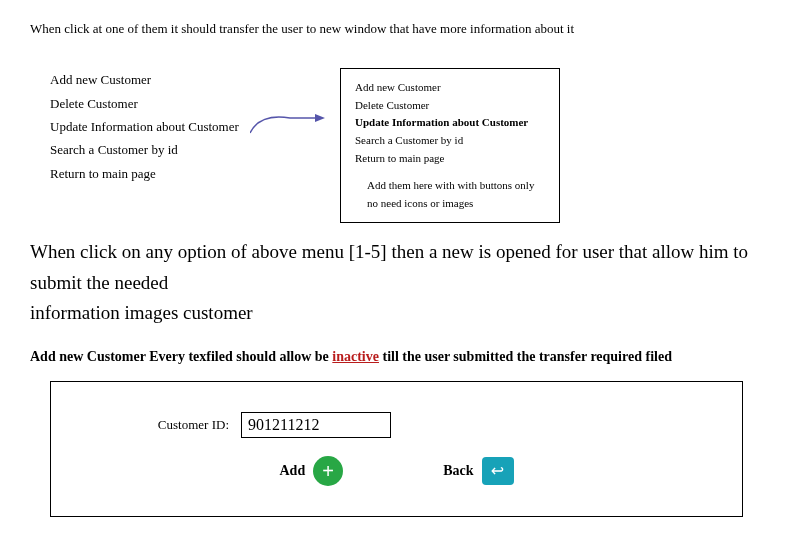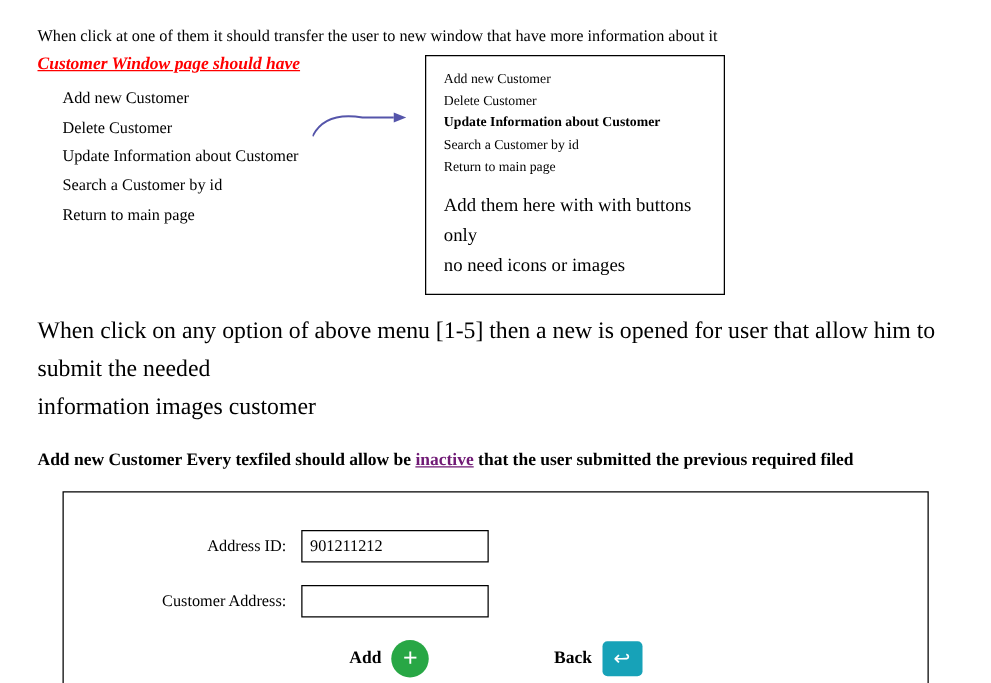--- a/index.html
+++ b/index.html
@@ -8,21 +8,21 @@
       background: #fff;
       color: #000;
       width: 793px;
       min-height: 546px;
       padding: 20px 30px;
       font-size: 13px;
     }
 
     .top-text {
       font-size: 13px;
-      margin-bottom: 6px;
+      margin-bottom: 30px;
       line-height: 1.4;
     }
 
     .diagram-area {
       display: flex;
       align-items: flex-start;
       margin-bottom: 14px;
       gap: 0px;
     }
 
@@ -72,37 +72,38 @@
     .right-box .menu-item {
       display: block;
     }
 
     .right-box .menu-item.bold {
       font-weight: bold;
     }
 
     .right-box .note {
       margin-top: 10px;
-      font-size: 15px;
+      font-size: 11px;
+      margin-left: 12px;
     }
 
     .click-text {
       font-size: 19px;
       margin-bottom: 4px;
       line-height: 1.6;
     }
 
     .section-title {
       font-size: 14px;
       font-weight: bold;
       margin-bottom: 16px;
     }
 
     .section-title .inactive-word {
-      color: #701a75;
+      color: #b91c1c;
       text-decoration: underline;
     }
 
     .form-container {
       border: 1.5px solid #000;
       padding: 30px 40px 30px 40px;
       margin: 0 20px;
     }
 
     .form-row {
@@ -116,21 +117,21 @@
       font-size: 13px;
       text-align: right;
       padding-right: 12px;
     }
 
     .form-input {
       border: 1px solid #000;
       width: 150px;
       height: 26px;
       padding: 2px 6px;
-      font-size: 13px;
+      font-size: 16px;
       font-family: inherit;
     }
 
     .form-input:disabled {
       background: #fff;
     }
 
     .form-buttons {
       display: flex;
       justify-content: center;
@@ -184,21 +185,20 @@
 
 
 
 
 <p class="top-text">When click at one of them it should transfer the user to new window that have more information about it</p>
 
 
 <div class="diagram-area">
 
   <div class="left-list">
-    <div class="heading">Customer Window  page  should have</div>
     <ul>
       <li>Add new Customer</li>
       <li>Delete Customer</li>
       <li>Update Information about Customer</li>
       <li>Search a Customer by id</li>
       <li>Return to main page</li>
     </ul>
   </div>
 
   <div class="arrow-area">
@@ -222,36 +222,32 @@
 
 <div class="click-text">
   <span>When click on   any option of above menu [1-5]   then a new is opened for user that allow him to submit the needed</span><br>
   <span>information images customer</span>
 </div>
 
 <br>
 
 
 <div class="section-title">
-  <span>Add new Customer   Every texfiled should allow be </span><span class="inactive-word">inactive</span><span> that the user submitted the previous required filed</span>
+  <span>Add new Customer   Every texfiled should allow be </span><span class="inactive-word">inactive</span><span> till the user submitted the transfer required filed</span>
 </div>
 
 
 <div class="form-container">
 
   <div class="form-row">
-    <label class="form-label">Address ID:</label>
+    <label class="form-label">Customer ID:</label>
     <input class="form-input" type="text" value="901211212" style="">
   </div>
 
 
-  <div class="form-row">
-    <label class="form-label">Customer Address:</label>
-    <input class="form-input" type="text" disabled="" style="">
-  </div>
 
 
   <div class="form-buttons">
     <div class="btn-group">
       <span class="btn-label">Add</span>
       <button class="add-btn" title="Add">
         <span>+</span>
       </button>
     </div>
     <div class="btn-group">

